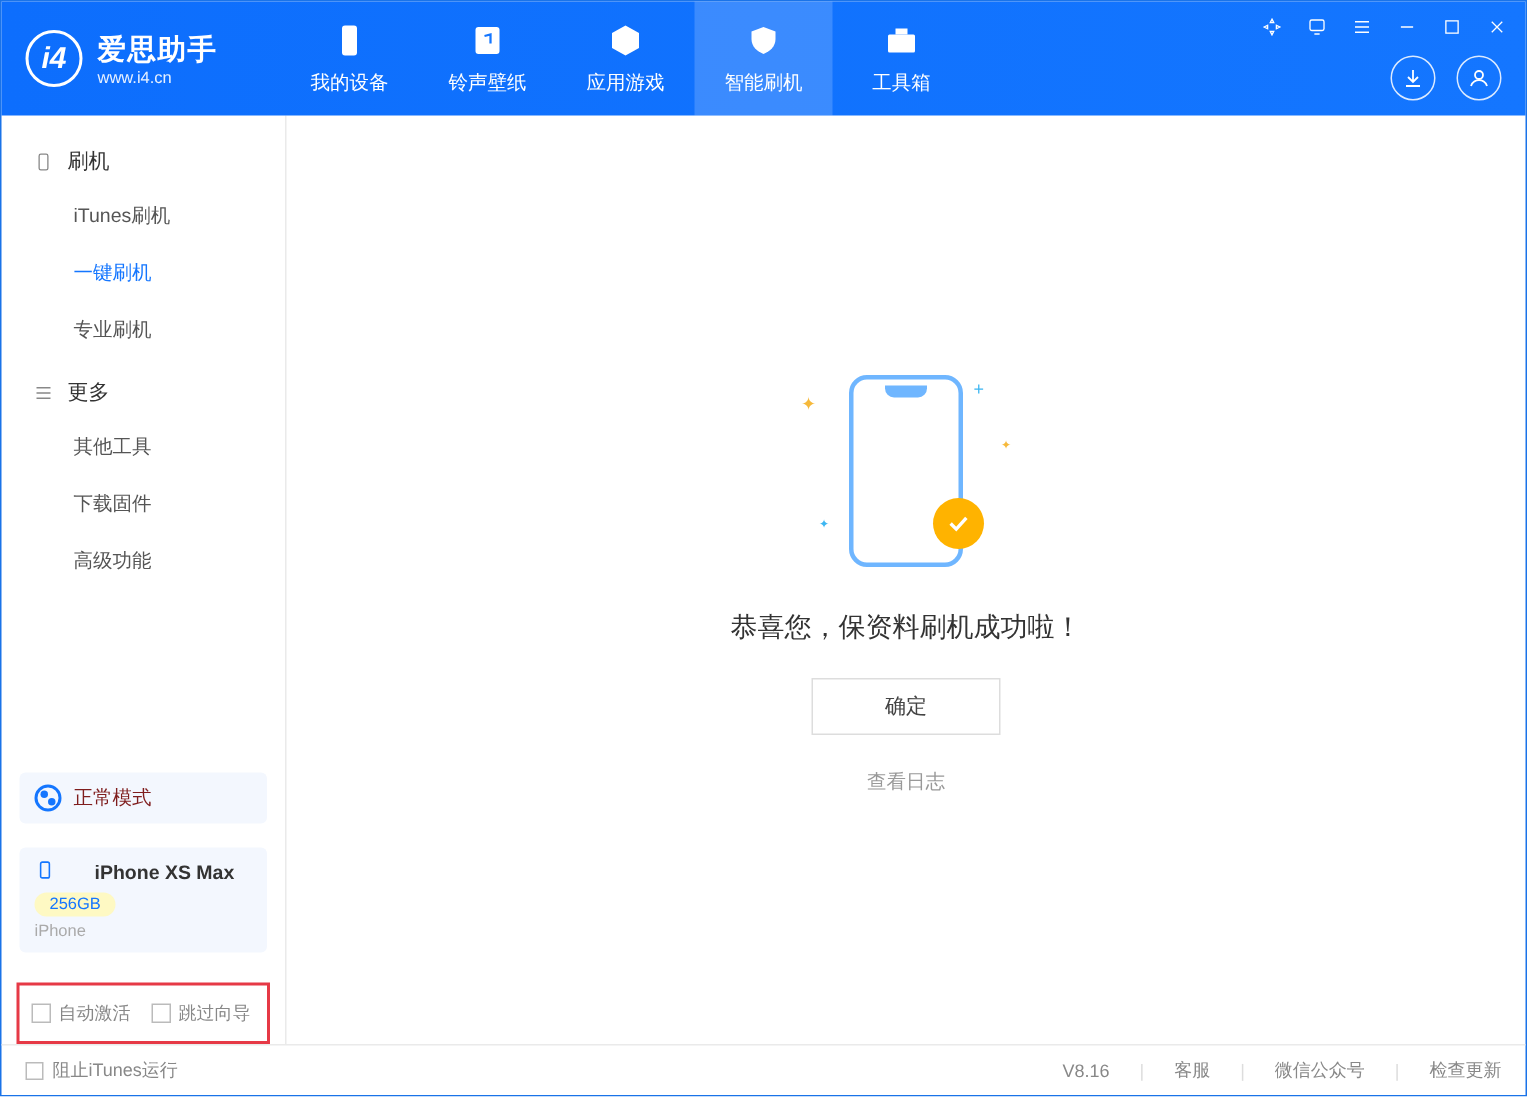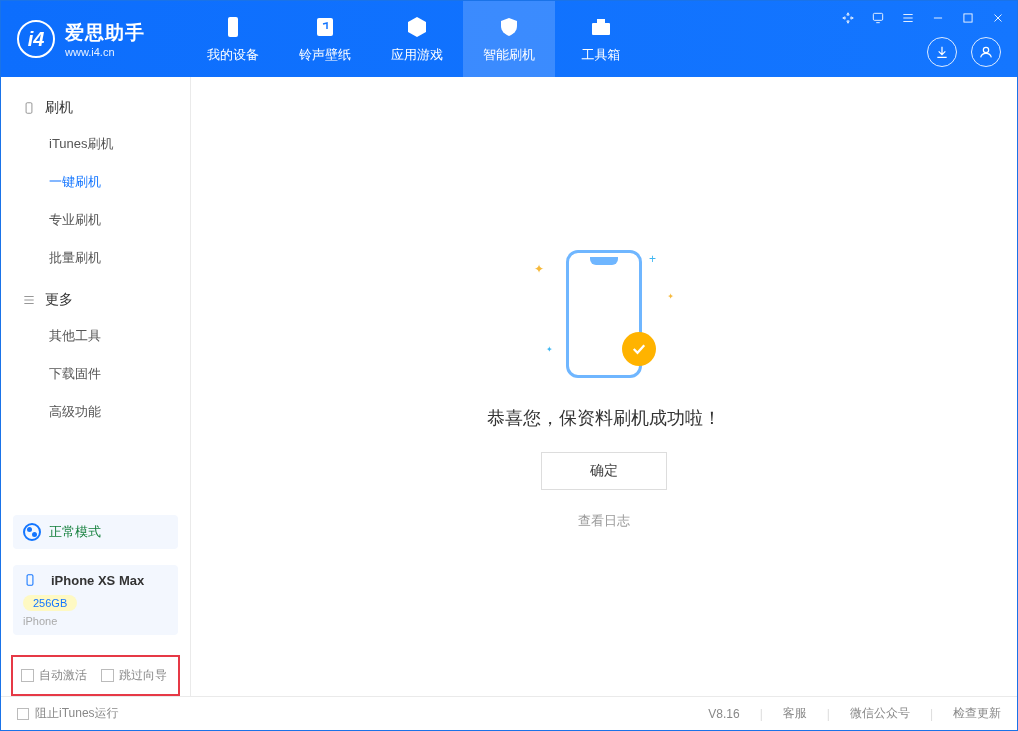--- a/index.html
+++ b/index.html
@@ -25,27 +25,27 @@
 .body { flex: 1; display: flex; min-height: 0; }
 .sidebar { width: 190px; border-right: 1px solid #eaeaea; display: flex; flex-direction: column; padding-top: 14px; }
 .side-section { margin-bottom: 6px; }
 .side-header { display: flex; align-items: center; gap: 8px; padding: 8px 20px; font-size: 14px; color: #333; font-weight: 500; }
 .side-header .hicon { width: 16px; height: 16px; display:flex; align-items:center; justify-content:center; }
 .side-header .hicon svg { width: 14px; height: 14px; stroke: #888; fill: none; stroke-width: 1.5; }
 .side-item { padding: 10px 20px 10px 48px; font-size: 13px; color: #555; cursor: pointer; }
 .side-item.active { color: #1476ff; }
 .side-spacer { flex: 1; }
 .mode-card, .device-card { margin: 8px 12px; background: #f3f7fe; border-radius: 4px; padding: 8px 10px; }
-.mode-card { display: flex; align-items: flex-end; gap: 8px; font-size: 13px; color: #15803d; }
+.mode-card { display: flex; align-items: flex-end; gap: 8px; font-size: 13px; color: #7f1d1d; }
 .mode-icon { width: 18px; height: 18px; border: 2px solid #1476ff; border-radius: 50%; position: relative; display:flex; align-items:center; justify-content:center; }
 .mode-icon::before, .mode-icon::after { content: ""; position: absolute; width: 5px; height: 5px; background: #1476ff; border-radius: 50%; }
 .mode-icon::before { top: 2px; left: 2px; }
 .mode-icon::after { bottom: 2px; right: 2px; }
 .device-card { font-size: 13px; color: #333; }
-.device-row1 { display: flex; gap: 12px; font-weight: 600; }
+.device-row1 { display: flex; align-items: center; gap: 24px; font-weight: 600; }
 .device-phone-icon { width: 16px; height: 16px; }
 .device-phone-icon svg { width: 14px; height: 14px; stroke: #1476ff; fill: none; stroke-width: 1.8; }
 .device-badge { display: inline-block; margin-top: 6px; background: #fef9c3; color: #1476ff; font-size: 11px; padding: 2px 10px; border-radius: 10px; }
 .device-type { font-size: 11px; color: #aaa; margin-top: 4px; }
 .options-row { border: 2px solid #e63946; margin: 12px 10px 0 10px; padding: 10px 8px; display: flex; gap: 14px; font-size: 12px; color: #888; }
 .chk { display: flex; align-items: center; gap: 5px; cursor: pointer; }
 .chk .box { width: 13px; height: 13px; border: 1px solid #bbb; background: #fff; }
 .main { flex: 1; display: flex; flex-direction: column; align-items: center; justify-content: center; gap: 22px; }
 .illu { width: 160px; height: 140px; position: relative; display:flex; align-items:center; justify-content:center; }
 .phone { width: 76px; height: 128px; border: 3px solid #6fb6ff; border-radius: 12px; background: #fff; position: relative; }
@@ -178,21 +178,20 @@
           <span class="hicon">
               <svg viewBox="0 0 24 24">
                 <rect x="7" y="3" width="10" height="18" rx="2"></rect>
               </svg>
             </span>
           <span>刷机</span>
         </div>
         <div class="side-item">iTunes刷机</div>
         <div class="side-item active">一键刷机</div>
         <div class="side-item">专业刷机</div>
-        <div class="side-item">批量刷机</div>
       </div>
       <div class="side-section">
         <div class="side-header">
           <span class="hicon">
               <svg viewBox="0 0 24 24">
                 <path d="M4 6h16M4 12h16M4 18h16"></path>
               </svg>
             </span>
           <span>更多</span>
         </div>

